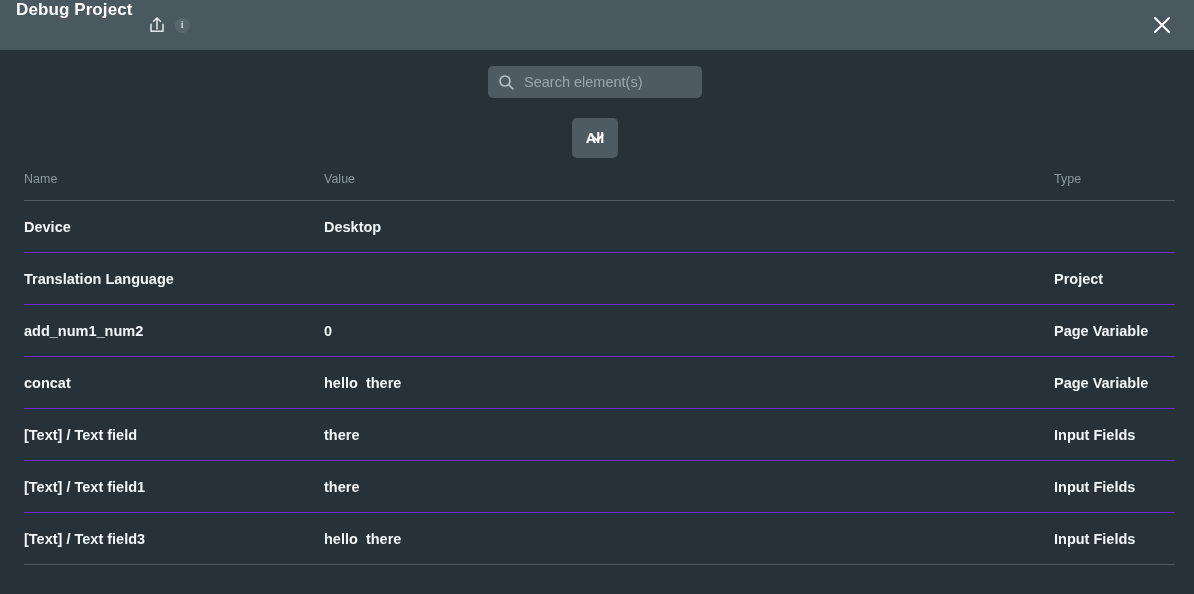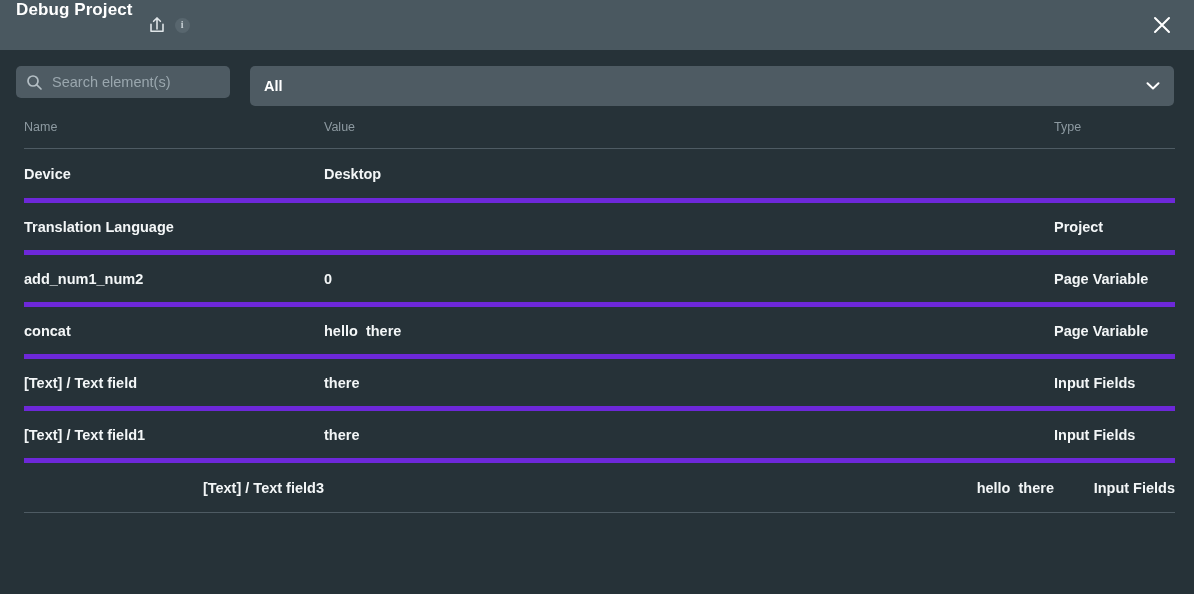--- a/index.html
+++ b/index.html
@@ -68,22 +68,24 @@
     display: flex;
     align-items: center;
     justify-content: center;
     cursor: pointer;
   }
   .close-btn svg { display: block; }
 
   
   .toolbar {
     display: flex;
+    align-items: center;
     padding: 16px 20px 0 16px;
     gap: 20px;
+    flex-direction: column;
   }
   .search-box {
     width: 214px;
     height: 32px;
     background: #4e5b63;
     border-radius: 5px;
     display: flex;
     align-items: center;
     padding: 0 10px;
     gap: 9px;
@@ -151,27 +153,27 @@
     padding: 0 0 14px 0;
     border-bottom: 1px solid #4e5b63;
     vertical-align: bottom;
   }
   table.dbg tbody td {
     font-size: 14.5px;
     font-weight: bold;
     color: #f3f6f7;
     height: 52px;
     padding: 0;
-    border-bottom: 5px solid #6d28d9;
+    border-bottom: 1px solid #6d28d9;
     vertical-align: middle;
     white-space: pre;
     overflow: hidden;
     text-overflow: ellipsis;
   }
-  table.dbg tbody tr:last-child td { border-bottom: 1px solid #4e5b63; text-align: right; }
+  table.dbg tbody tr:last-child td { border-bottom: 1px solid #4e5b63; }
   .val-cell { padding-left: 1px; }
 </style>
 </head>
 <body>
 
 <div class="titlebar">
   <div class="title-text">Debug Project</div>
 
   <div class="title-actions">
     <span title="share">

